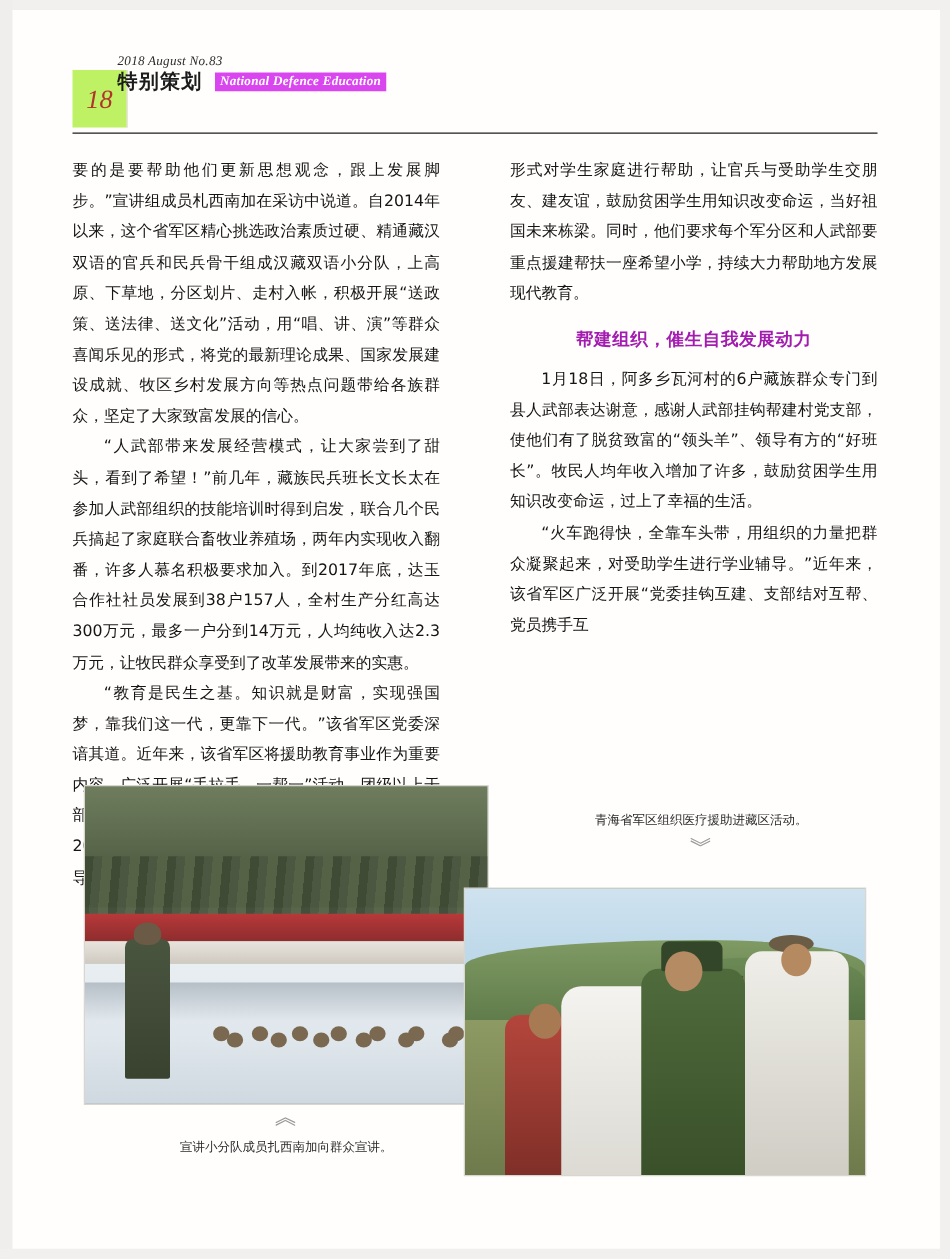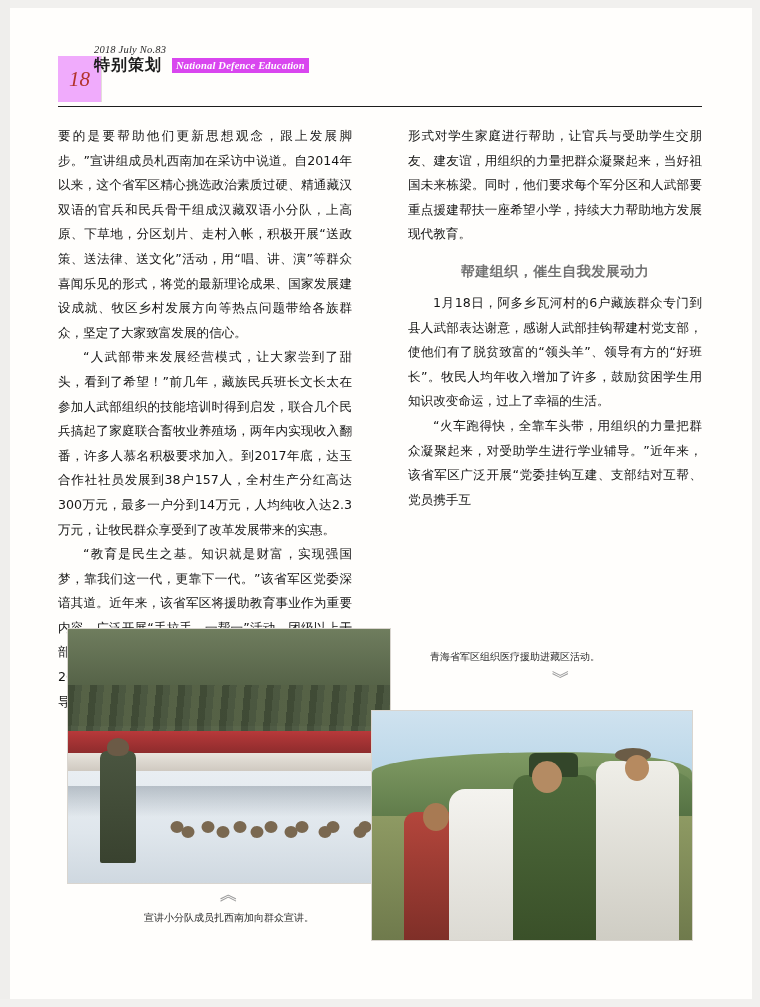--- a/index.html
+++ b/index.html
@@ -33,21 +33,21 @@
     top: 44px;
     width: 300px;
     height: 56px;
   }
   .folio-box {
     position: absolute;
     left: 0;
     top: 12px;
     width: 44px;
     height: 46px;
-    background: #f0abfc;
+    background: #bef264;
     border-right: 1px solid #e3ded8;
     display: flex;
     align-items: center;
     justify-content: center;
   }
   .folio-num {
     font-family: "Liberation Serif", serif;
     font-size: 21px;
     font-style: italic;
     color: #b2332b;
@@ -121,21 +121,21 @@
     color: #151515;
     text-align: justify;
     text-justify: inter-ideograph;
     text-indent: 0;
   }
   .col p.indent { text-indent: 25px; }
   .subhead {
     font-family: "DejaVu Sans", sans-serif;
     font-weight: bold;
     font-size: 14px;
-    color: #737373;
+    color: #a21caf;
     text-align: center;
     margin: 16px 0 10px 0;
     letter-spacing: .5px;
   }
 
   
   .photo {
     position: absolute;
     overflow: hidden;
     background: #9fb0a4;
@@ -155,21 +155,21 @@
     box-shadow: 0 0 0 1px #d9d5cf;
   }
 
   
   .cap1 {
     position: absolute;
     left: 68px;
     top: 912px;
     width: 322px;
     text-align: center;
-    font-family: Liberation Mono, monospace;
+    font-family: Liberation Serif, serif;
     font-size: 10px;
     color: #2a2a2a;
     line-height: 14px;
   }
   .chev-up {
     position: absolute;
     left: 68px;
     top: 884px;
     width: 322px;
     text-align: center;
@@ -177,21 +177,21 @@
     font-size: 19px;
     line-height: 19px;
     font-family: "DejaVu Sans", sans-serif;
   }
   
   .cap2 {
     position: absolute;
     left: 430px;
     top: 650px;
     width: 262px;
-    text-align: left;
+    text-align: center;
     font-family: "DejaVu Sans", sans-serif;
     font-size: 10px;
     color: #2a2a2a;
     line-height: 14px;
   }
   .chev-down {
     position: absolute;
     left: 430px;
     top: 668px;
     width: 262px;
@@ -260,39 +260,39 @@
   <div class="edge-top"></div>
   <div class="edge-left"></div>
   <div class="edge-right"></div>
   <div class="edge-bottom"></div>
 
   <div class="header">
     <div class="folio-box">
       <span class="folio-num">18</span>
     </div>
     <div class="header-lines">
-      <p class="issue-line">2018 July No.83</p>
+      <p class="issue-line">2018 August No.83</p>
       <div class="section-row">
         <span class="section-cn">特别策划</span>
         <span class="section-en">National Defence Education</span>
       </div>
     </div>
   </div>
   <div class="header-rule"></div>
 
   <div class="columns">
 
     <div class="col">
       <p>要的是要帮助他们更新思想观念，跟上发展脚步。”宣讲组成员札西南加在采访中说道。自2014年以来，这个省军区精心挑选政治素质过硬、精通藏汉双语的官兵和民兵骨干组成汉藏双语小分队，上高原、下草地，分区划片、走村入帐，积极开展“送政策、送法律、送文化”活动，用“唱、讲、演”等群众喜闻乐见的形式，将党的最新理论成果、国家发展建设成就、牧区乡村发展方向等热点问题带给各族群众，坚定了大家致富发展的信心。</p>
       <p class="indent">“人武部带来发展经营模式，让大家尝到了甜头，看到了希望！”前几年，藏族民兵班长文长太在参加人武部组织的技能培训时得到启发，联合几个民兵搞起了家庭联合畜牧业养殖场，两年内实现收入翻番，许多人慕名积极要求加入。到2017年底，达玉合作社社员发展到38户157人，全村生产分红高达300万元，最多一户分到14万元，人均纯收入达2.3万元，让牧民群众享受到了改革发展带来的实惠。</p>
       <p class="indent">“教育是民生之基。知识就是财富，实现强国梦，靠我们这一代，更靠下一代。”该省军区党委深谙其道。近年来，该省军区将援助教育事业作为重要内容，广泛开展“手拉手，一帮一”活动，团级以上干部采取一对一精准结对的方式，每人每学年捐赠2000元助学金，对受助学生进行学业辅导、品行指导，通过提供就业和致富信息等</p>
     </div>
 
     <div class="col">
-      <p>形式对学生家庭进行帮助，让官兵与受助学生交朋友、建友谊，用组织的力量把群众凝聚起来，当好祖国未来栋梁。同时，他们要求每个军分区和人武部要重点援建帮扶一座希望小学，持续大力帮助地方发展现代教育。</p>
+      <p>形式对学生家庭进行帮助，让官兵与受助学生交朋友、建友谊，鼓励贫困学生用知识改变命运，当好祖国未来栋梁。同时，他们要求每个军分区和人武部要重点援建帮扶一座希望小学，持续大力帮助地方发展现代教育。</p>
       <h2 class="subhead">帮建组织，催生自我发展动力</h2>
       <p class="indent">1月18日，阿多乡瓦河村的6户藏族群众专门到县人武部表达谢意，感谢人武部挂钩帮建村党支部，使他们有了脱贫致富的“领头羊”、领导有方的“好班长”。牧民人均年收入增加了许多，鼓励贫困学生用知识改变命运，过上了幸福的生活。</p>
       <p class="indent">“火车跑得快，全靠车头带，用组织的力量把群众凝聚起来，对受助学生进行学业辅导。”近年来，该省军区广泛开展“党委挂钩互建、支部结对互帮、党员携手互</p>
     </div>
 
   </div>
 
   <div class="photo photo-1">
     <div class="p1-sky"></div>
     <div class="p1-trees"></div>

